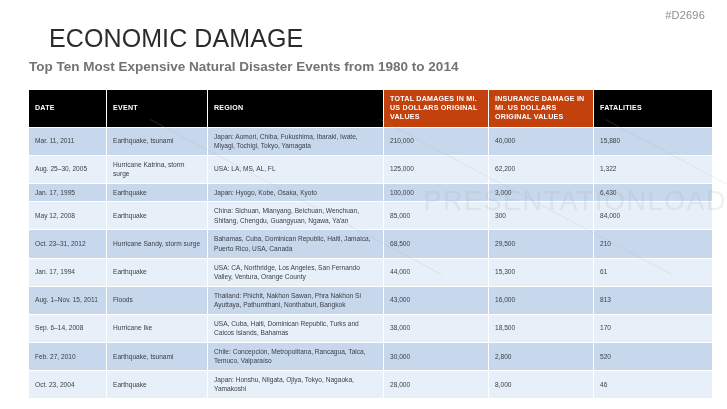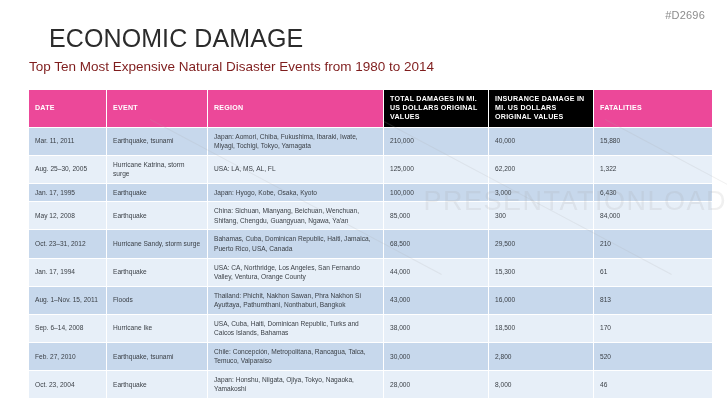--- a/index.html
+++ b/index.html
@@ -48,22 +48,22 @@
     letter-spacing: .1px;
     white-space: nowrap;
     margin-left: 21px;
   }
   .subtitle {
     position: absolute;
     left: 29px;
     top: 59px;
     font-size: 13.5px;
     line-height: 1.2;
-    color: #7f1d1d;
-    font-weight: 400;
+    color: #737373;
+    font-weight: 700;
     white-space: nowrap;
   }
 
   
   .watermark {
     position: absolute;
     left: 0;
     top: 186px;
     width: 727px;
     text-align: right;
@@ -102,35 +102,35 @@
     z-index: 2;
   }
   table.dmg {
     border-collapse: separate;
     border-spacing: 1px 1px;
     width: 678px;
     table-layout: fixed;
     background: #ffffff;
   }
   table.dmg th {
-    background: #ec4899;
+    background: #000000;
     color: #ffffff;
     font-size: 7.1px;
     font-weight: 700;
     text-align: left;
     vertical-align: middle;
     padding: 5px 5px 5px 6px;
     letter-spacing: .25px;
     line-height: 1.25;
     height: 25px;
     text-transform: uppercase;
     font-family: "Liberation Sans", sans-serif;
   }
   table.dmg th.dark {
-    background: #000000;
+    background: #c2410c;
   }
   table.dmg td {
     font-size: 6.6px;
     color: #3a3f45;
     vertical-align: middle;
     padding: 4px 5px 4px 6px;
     line-height: 1.45;
     font-family: "Liberation Sans", sans-serif;
   }
   table.dmg tr.odd td { background: #c7d8ec; }

